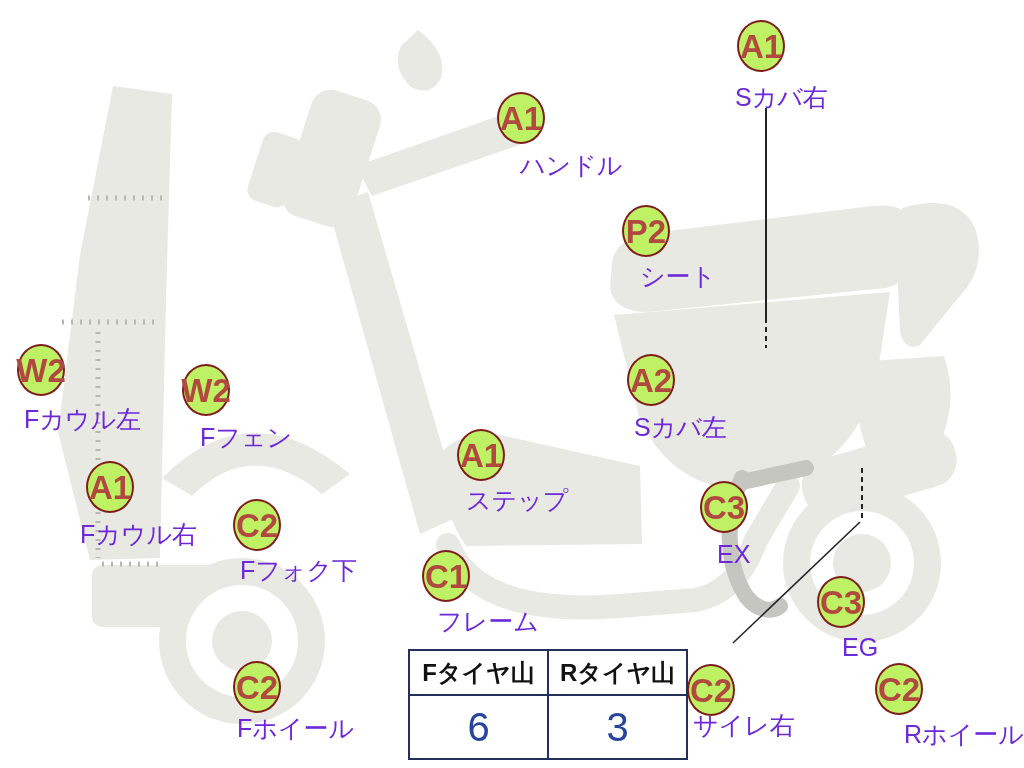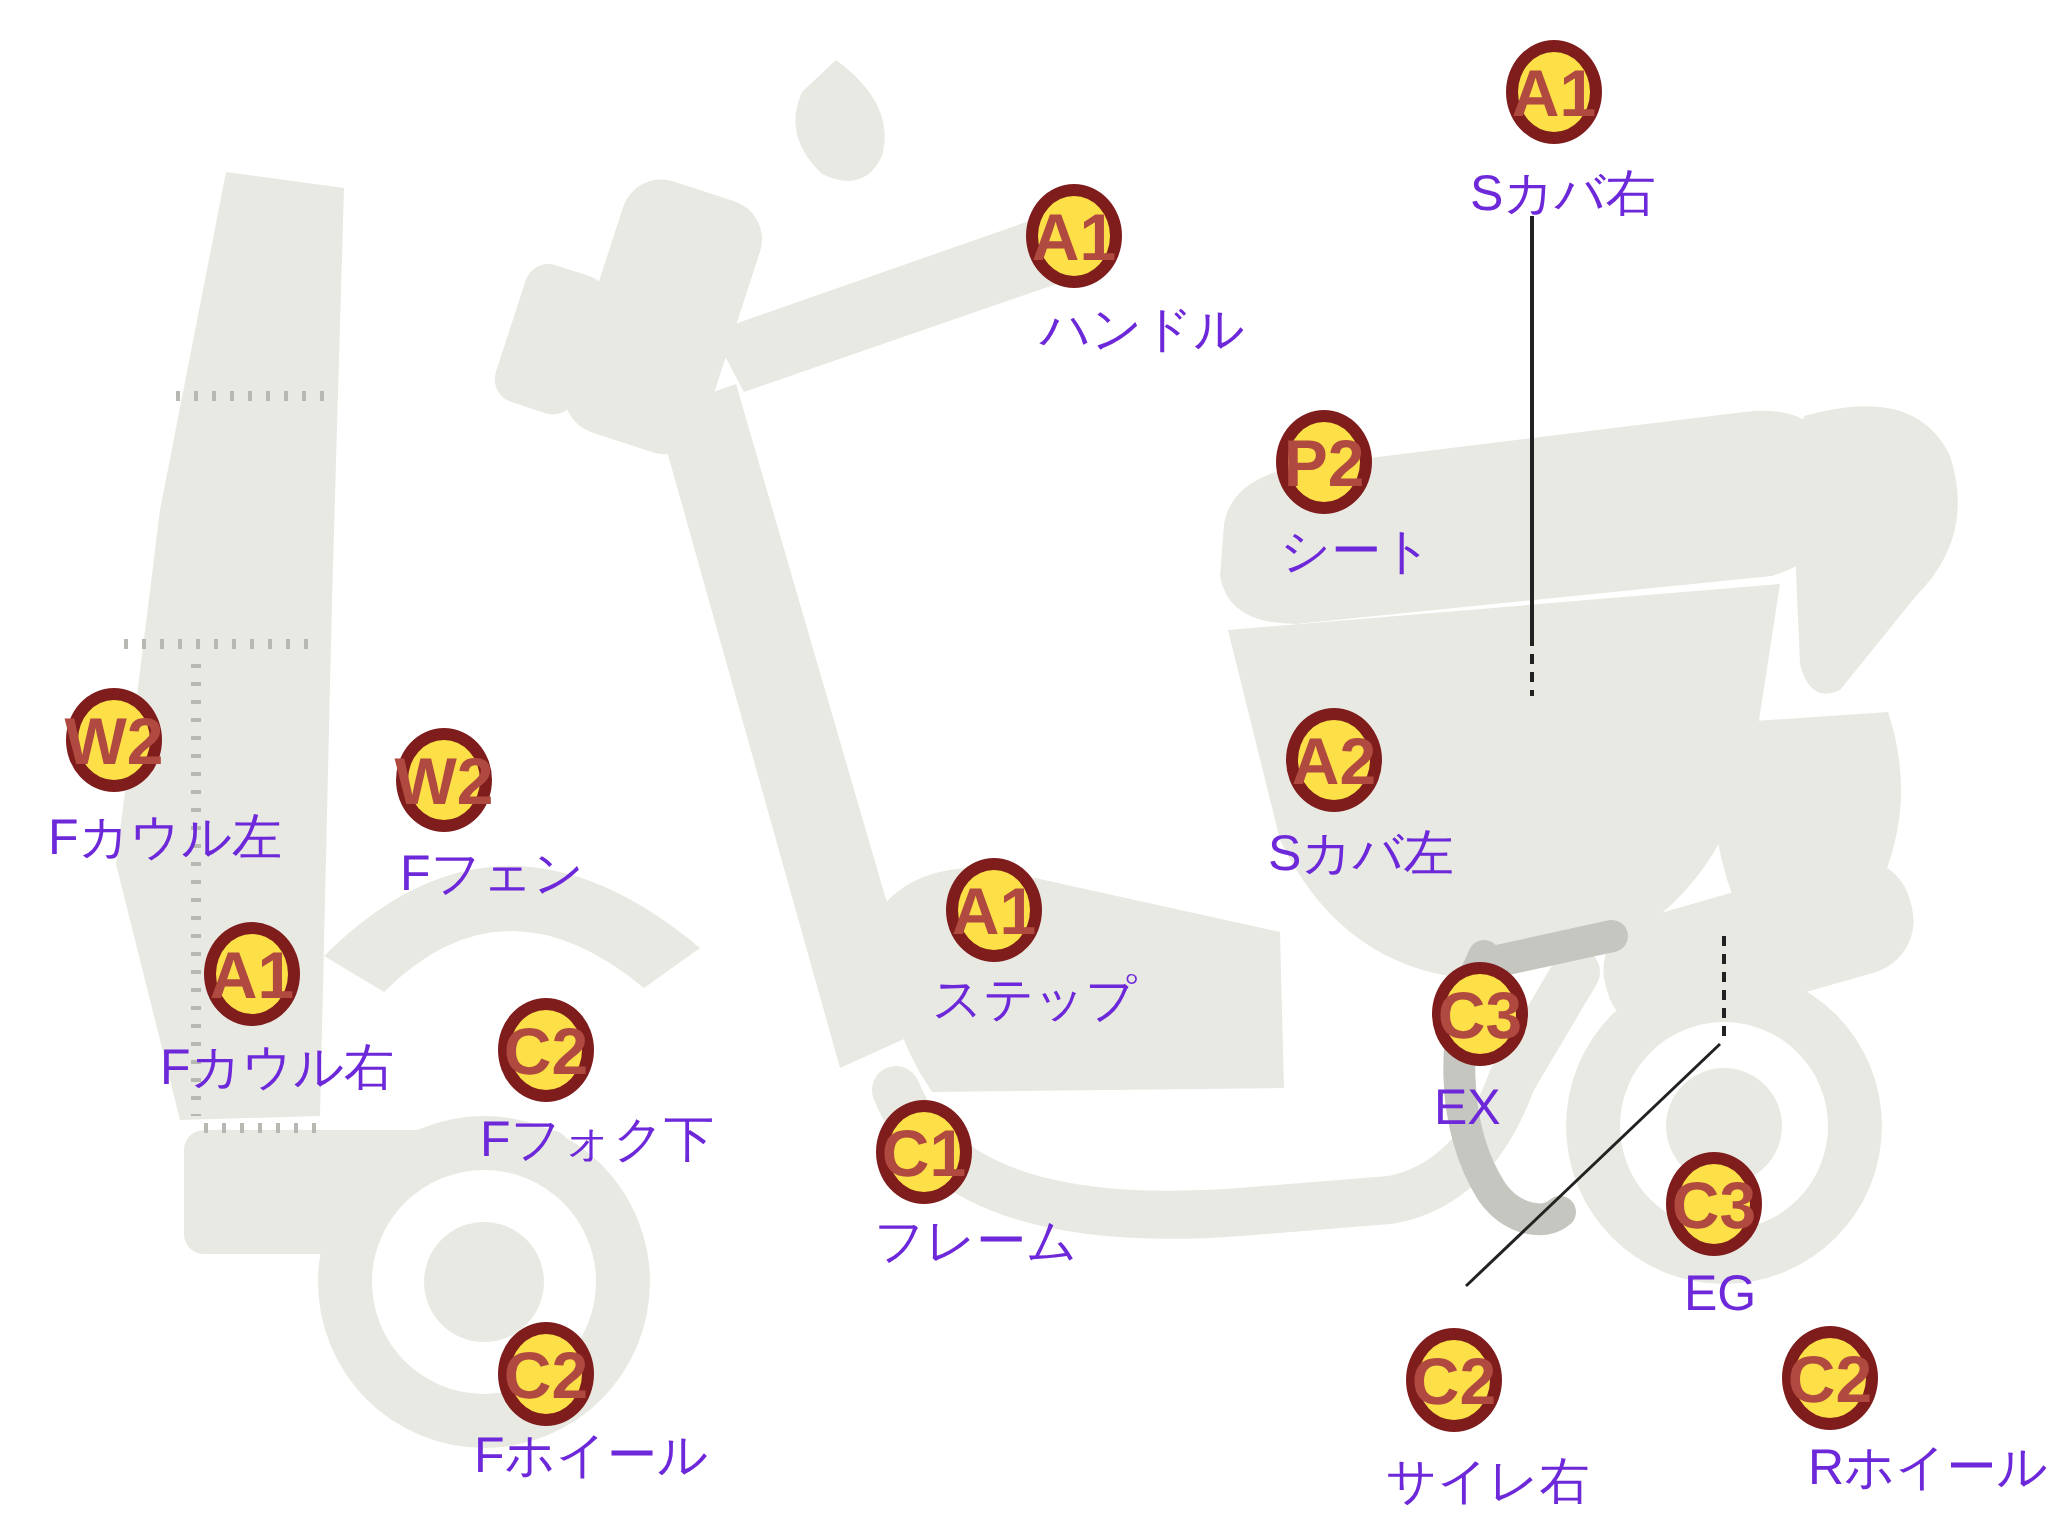--- a/index.html
+++ b/index.html
@@ -3,22 +3,22 @@
 <meta charset="utf-8">
 <style>
   html,body{margin:0;padding:0;background:#fff;}
   .stage{
     position:relative;width:1024px;height:768px;overflow:hidden;background:#ffffff;
     font-family:"Liberation Sans","DejaVu Sans",sans-serif;
   }
   .diagram-svg{position:absolute;left:0;top:0;width:1024px;height:768px;}
   .marker{position:absolute;width:0;height:0;}
   .grade{
-    position:absolute;left:16px;top:0;width:48px;height:52px;
-    background:#fde047;border:6px solid #7f1d1d;border-radius:50%;
+    position:absolute;left:0;top:0;width:48px;height:52px;
+    background:#bef264;border:2px solid #7f1d1d;border-radius:50%;
     display:flex;align-items:center;justify-content:center;
     color:#b0493f;font-size:33px;font-weight:600;line-height:1;
     box-sizing:border-box;
   }
   .part{
     position:absolute;white-space:nowrap;color:#6d28d9;
     font-size:25px;font-weight:500;line-height:1.1;
   }
   .tire-table{
     position:absolute;left:408px;top:649px;border-collapse:collapse;
@@ -146,21 +146,33 @@
   <div class="marker" style="left:817px;top:576px;">
     <span class="grade">C3</span>
     <span class="part" style="left:25px;top:58px;">EG</span>
   </div>
   <div class="marker" style="left:233px;top:661px;">
     <span class="grade">C2</span>
     <span class="part" style="left:4px;top:54px;">Fホイール</span>
   </div>
   <div class="marker" style="left:687px;top:664px;">
     <span class="grade">C2</span>
-    <span class="part" style="left:6px;top:64px;">サイレ右</span>
+    <span class="part" style="left:6px;top:48px;">サイレ右</span>
   </div>
   <div class="marker" style="left:875px;top:663px;">
     <span class="grade">C2</span>
     <span class="part" style="left:1px;top:58px;margin-left:28px;">Rホイール</span>
   </div>
 
+  <table class="tire-table">
+    <tbody>
+        <tr>
+      <th>Fタイヤ山</th>
+      <th>Rタイヤ山</th>
+    </tr>
+    <tr>
+      <td>6</td>
+      <td>3</td>
+    </tr>
+  </tbody>
+    </table>
 
 </div>
 
 </body></html>

